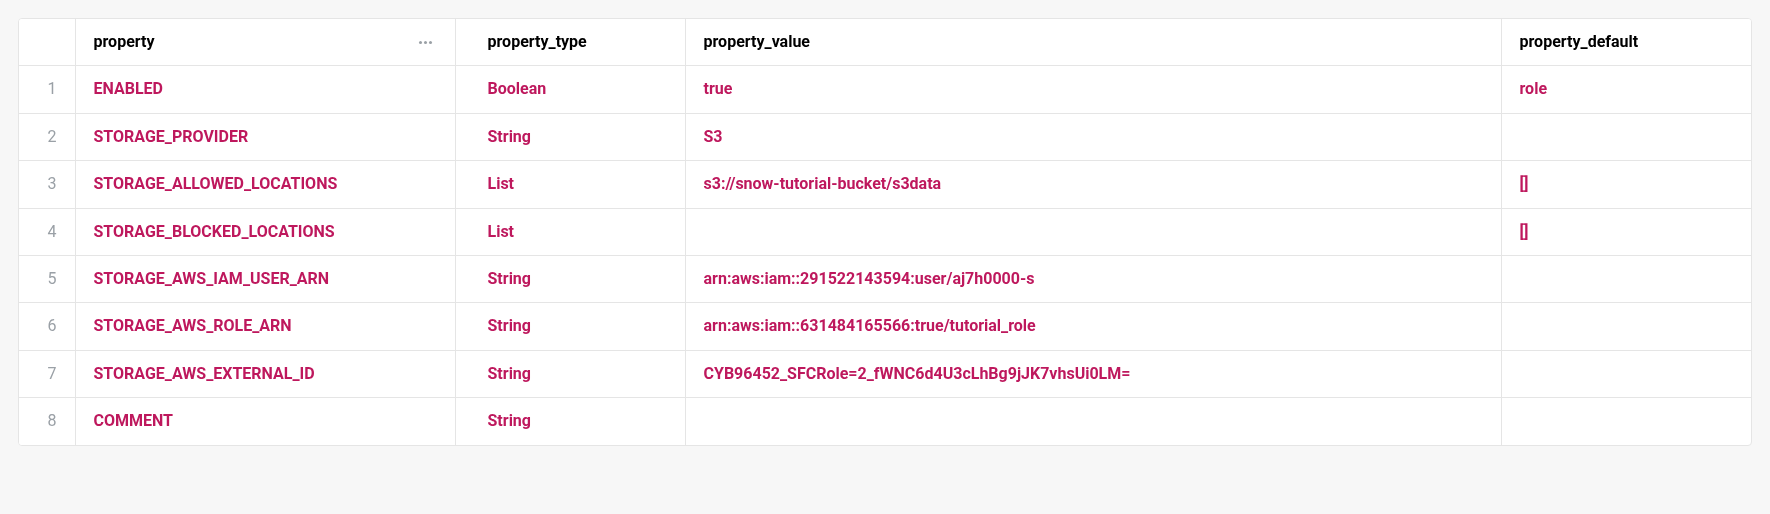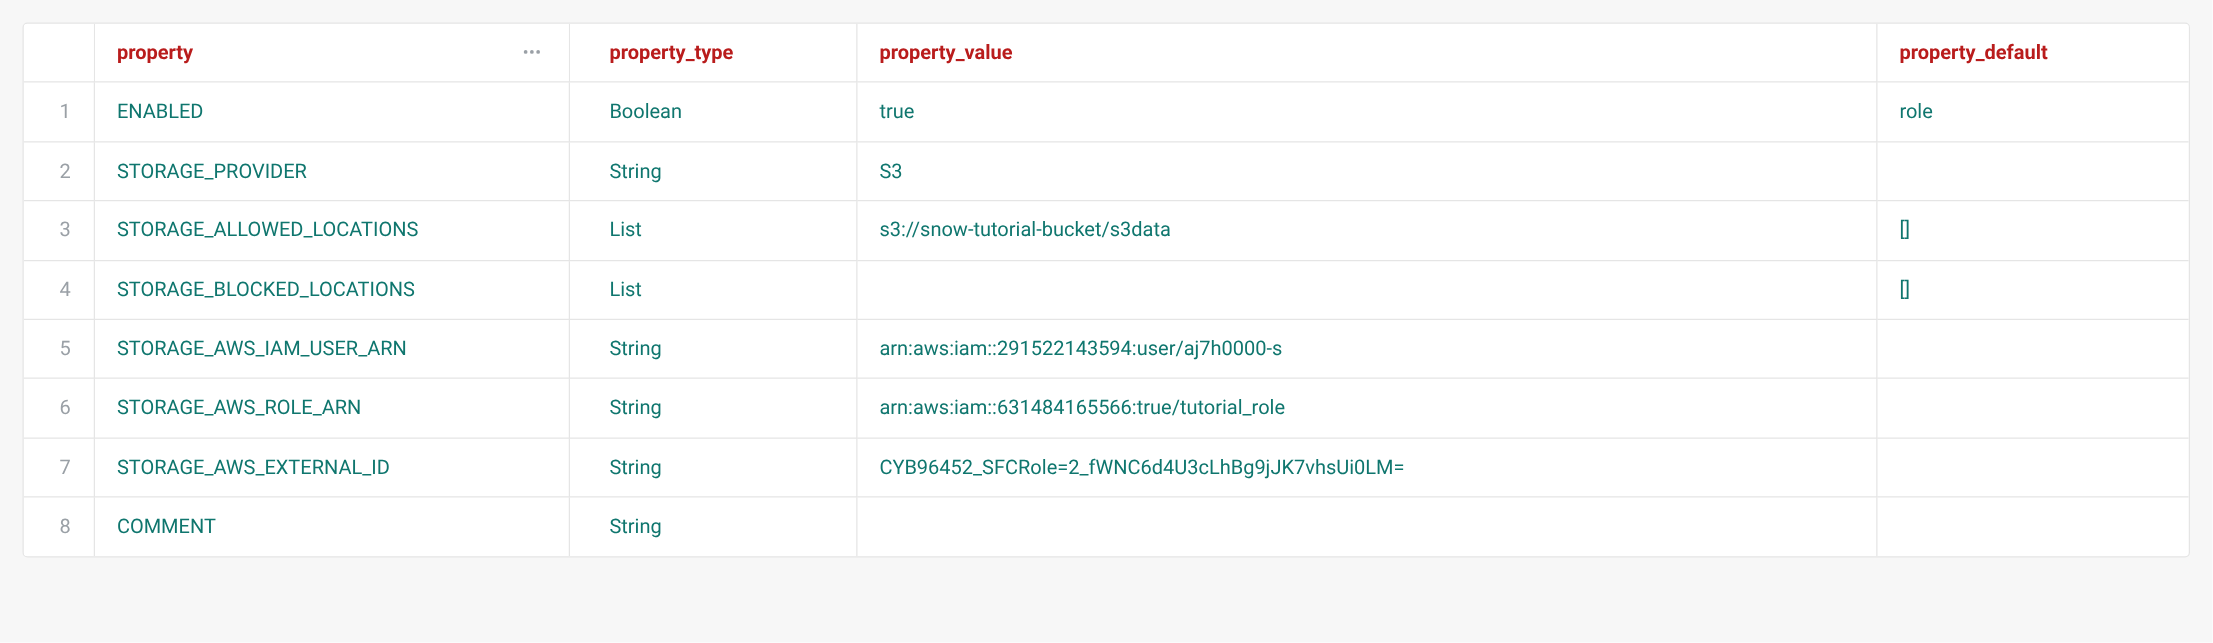--- a/index.html
+++ b/index.html
@@ -31,39 +31,39 @@
       border-bottom: 1px solid #e5e5e5;
       border-right: 1px solid #e5e5e5;
       font-size: 16px;
       line-height: 1.4;
       white-space: nowrap;
       overflow: hidden;
       text-overflow: ellipsis;
     }
     th {
       font-weight: 700;
-      color: #b91c1c;
+      color: #000000;
       background: #fff;
       position: relative;
     }
     th.row-num-header {
       width: 56px;
       border-right: 1px solid #e5e5e5;
     }
     td.row-num {
       width: 56px;
       color: #9aa0a6;
       text-align: right;
       padding-right: 18px;
       font-weight: 400;
       background: #fff;
     }
     td {
-      color: #0f766e;
-      font-weight: 400;
+      color: #be185d;
+      font-weight: 700;
     }
     tr:last-child td {
       border-bottom: none;
     }
     th:last-child, td:last-child {
       border-right: none;
     }
     .col-property { width: 380px; }
     .col-type { width: 230px; padding-left: 32px; }
     .col-value { width: auto; }

